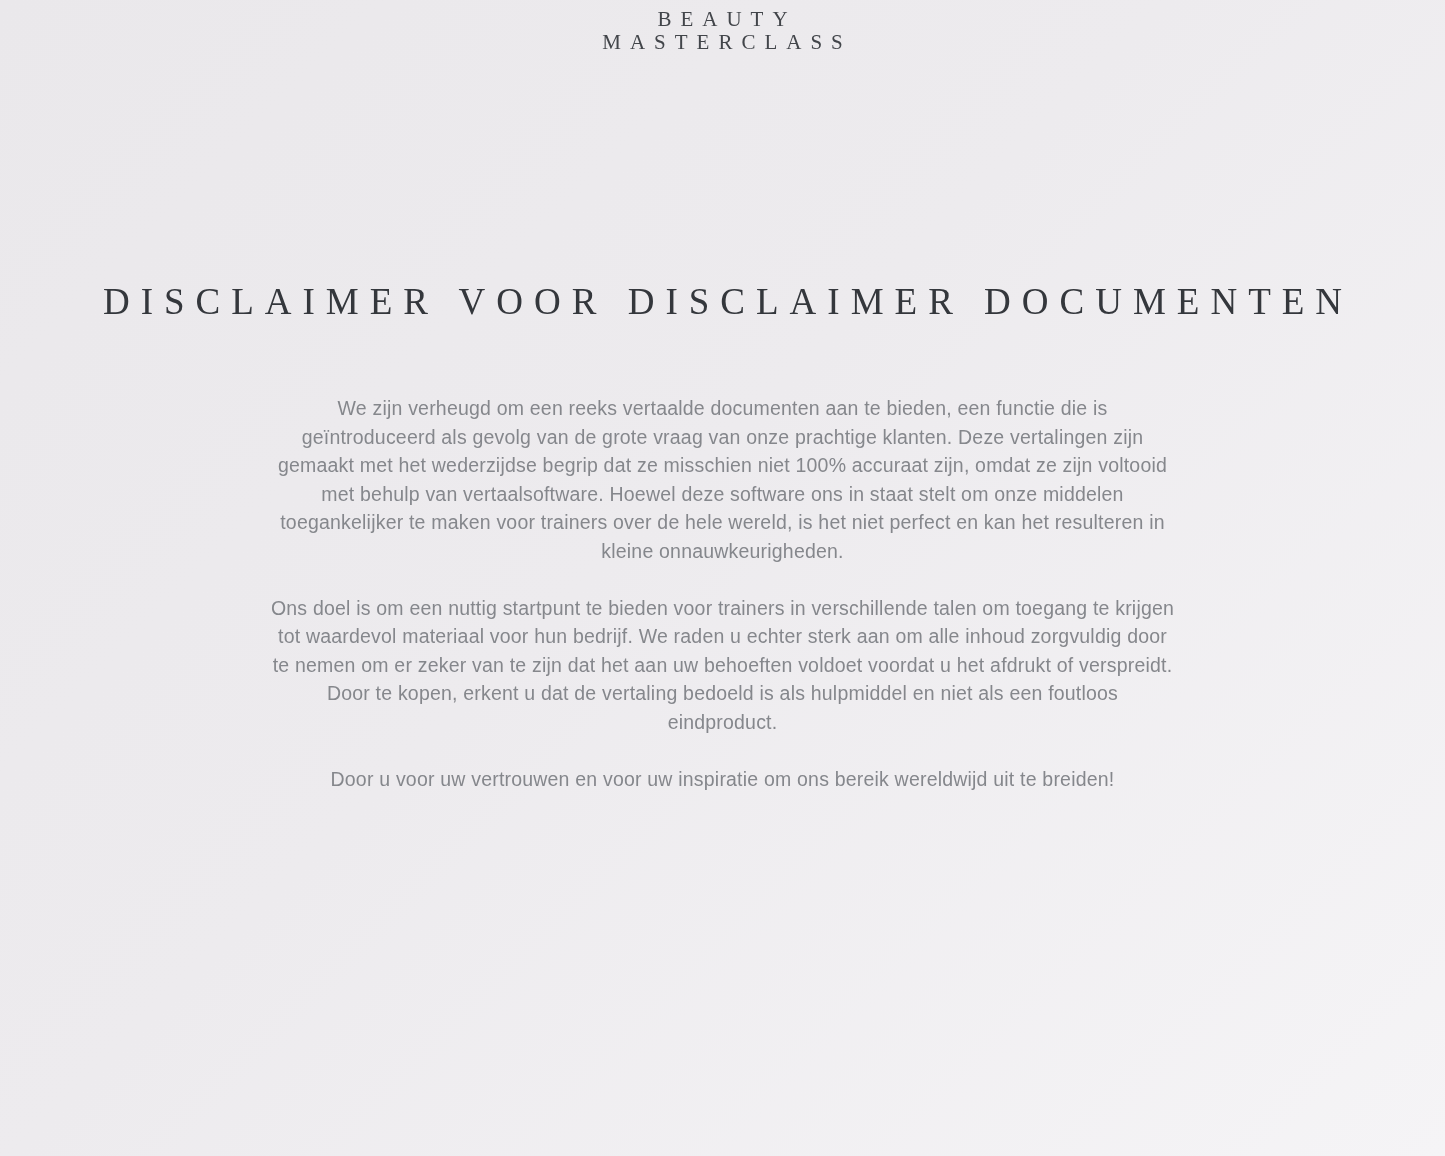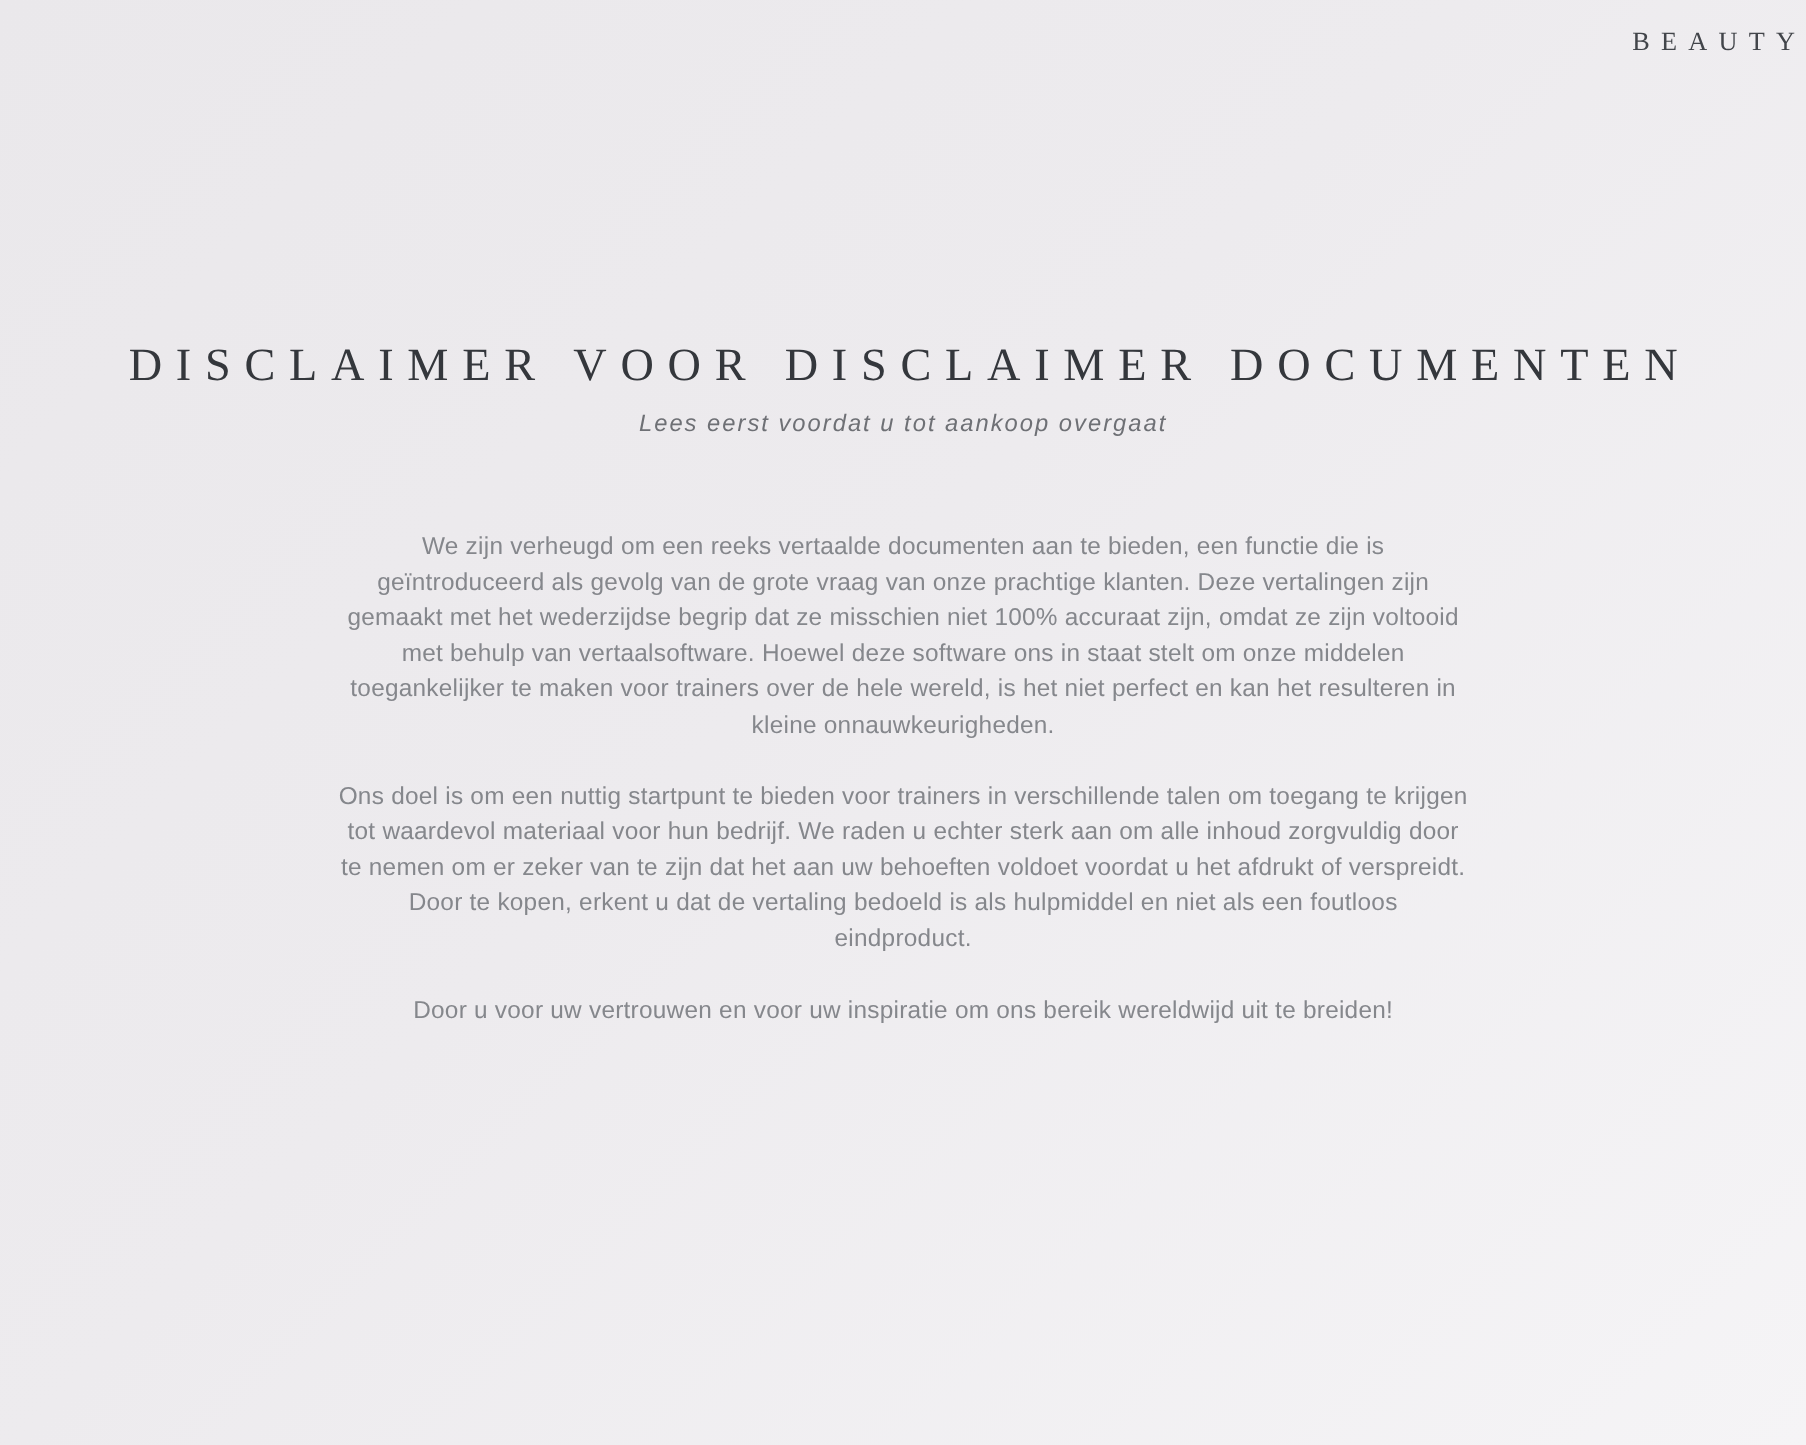--- a/index.html
+++ b/index.html
@@ -9,22 +9,22 @@
   .page {
     position: relative;
     width: 1445px;
     height: 1156px;
     box-sizing: border-box;
     background: linear-gradient(135deg, #eae8eb 0%, #edebee 45%, #f5f4f6 100%);
     overflow: hidden;
     font-family: "Liberation Sans", sans-serif;
   }
   .brand {
-    padding-top: 22px;
-    text-align: right;
+    padding-top: 8px;
+    text-align: center;
     font-family: "Liberation Serif", "DejaVu Serif", serif;
     font-size: 21px;
     line-height: 23px;
     letter-spacing: 9px;
     color: #42454a;
     font-weight: 400;
   }
   .brand .brand-line {
     text-indent: 9px; 
   }
@@ -65,25 +65,25 @@
     margin-bottom: 0;
   }
 </style>
 </head>
 <body>
 
 <div class="page">
 
   <header class="brand">
     <div class="brand-line">BEAUTY</div>
+    <div class="brand-line">MASTERCLASS</div>
   </header>
 
   <section class="heading-block">
     <h1 class="page-title">DISCLAIMER VOOR DISCLAIMER DOCUMENTEN</h1>
-    <p class="page-subtitle">Lees eerst voordat u tot aankoop overgaat</p>
   </section>
 
   <main class="content">
     <p>We zijn verheugd om een reeks vertaalde documenten aan te bieden, een functie die is geïntroduceerd als gevolg van de grote vraag van onze prachtige klanten. Deze vertalingen zijn gemaakt met het wederzijdse begrip dat ze misschien niet 100% accuraat zijn, omdat ze zijn voltooid met behulp van vertaalsoftware. Hoewel deze software ons in staat stelt om onze middelen toegankelijker te maken voor trainers over de hele wereld, is het niet perfect en kan het resulteren in kleine onnauwkeurigheden.</p>
     <p>Ons doel is om een nuttig startpunt te bieden voor trainers in verschillende talen om toegang te krijgen tot waardevol materiaal voor hun bedrijf. We raden u echter sterk aan om alle inhoud zorgvuldig door te nemen om er zeker van te zijn dat het aan uw behoeften voldoet voordat u het afdrukt of verspreidt. Door te kopen, erkent u dat de vertaling bedoeld is als hulpmiddel en niet als een foutloos eindproduct.</p>
     <p>Door u voor uw vertrouwen en voor uw inspiratie om ons bereik wereldwijd uit te breiden!</p>
   </main>
 
 </div>
 

